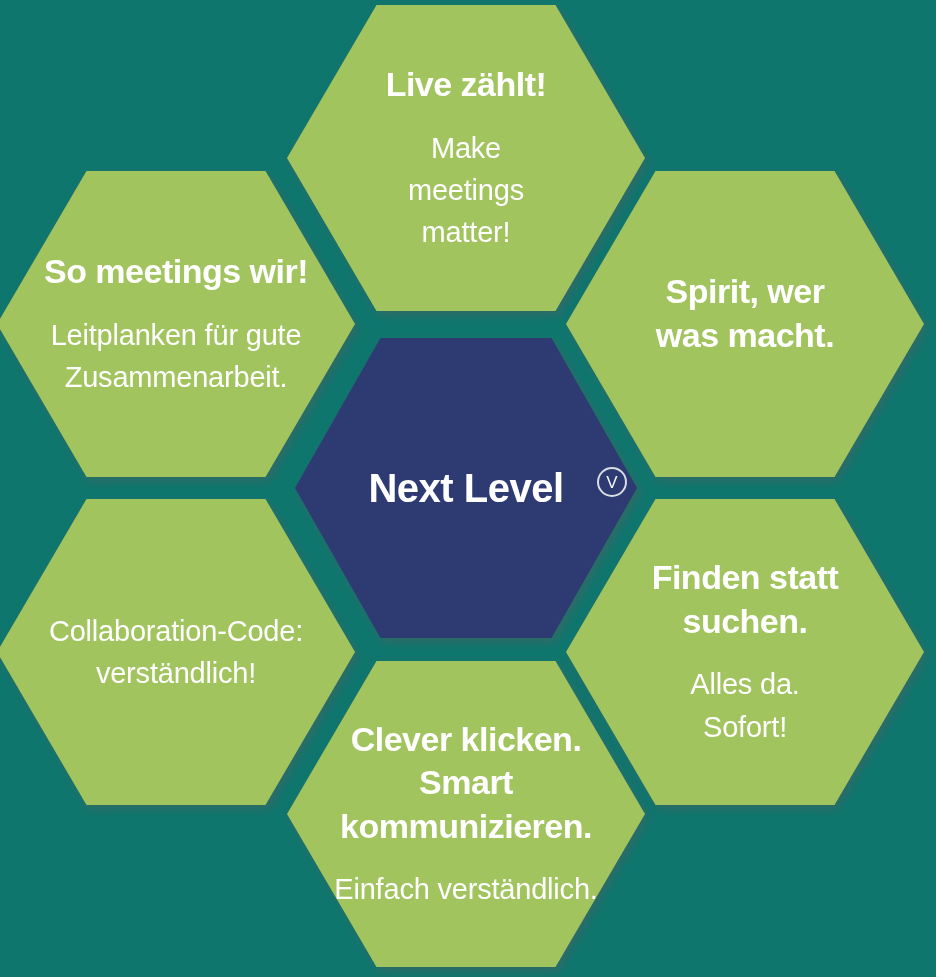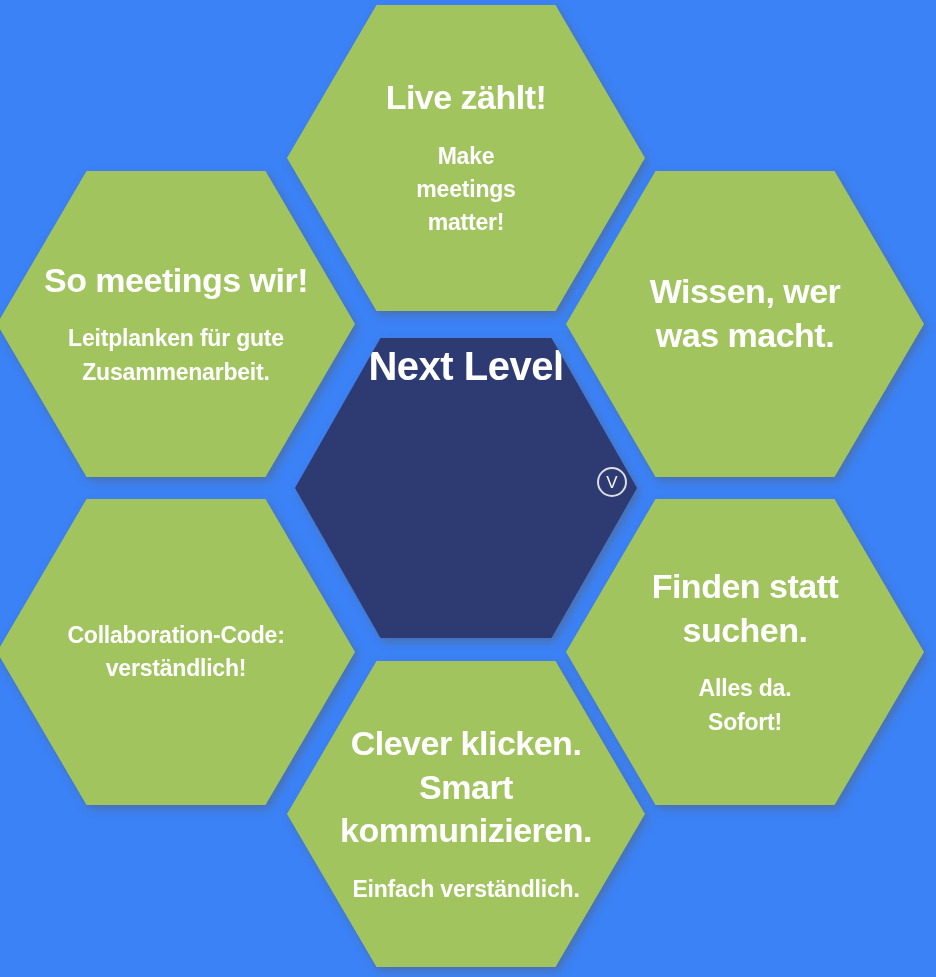--- a/index.html
+++ b/index.html
@@ -5,21 +5,21 @@
   html, body {
     margin: 0;
     padding: 0;
     background: #ffffff;
     font-family: "Liberation Sans", sans-serif;
   }
   .canvas {
     position: relative;
     width: 936px;
     height: 977px;
-    background: #3b82f6;
+    background: #0f766e;
     overflow: hidden;
   }
   .hex {
     position: absolute;
     filter: drop-shadow(3px 4px 4px rgba(90, 90, 90, 0.45));
   }
   .hex .shape {
     width: 100%;
     height: 100%;
     clip-path: polygon(25% 0%, 75% 0%, 100% 50%, 75% 100%, 25% 100%, 0% 50%);
@@ -27,43 +27,43 @@
     flex-direction: column;
     align-items: center;
     justify-content: center;
     text-align: center;
     box-sizing: border-box;
     padding: 0 44px;
   }
   .hex.green { width: 358px; height: 306px; }
   .hex.green .shape { background: #a2c45f; }
   .hex.blue { width: 342px; height: 300px; }
-  .hex.blue .shape { background: #2e3a72; padding: 4px 30px; justify-content: space-between; }
+  .hex.blue .shape { background: #2e3a72; padding: 4px 30px; }
 
   .pos-top          { left: 287px; top: 5px; }
   .pos-top-left     { left: -3px;  top: 171px; }
   .pos-top-right    { left: 566px; top: 171px; }
   .pos-center       { left: 295px; top: 338px; }
   .pos-bottom-left  { left: -3px;  top: 499px; }
   .pos-bottom-right { left: 566px; top: 499px; }
   .pos-bottom       { left: 287px; top: 661px; }
 
   .cell-title {
     color: #ffffff;
     font-weight: 700;
     font-size: 34px;
     line-height: 1.28;
     white-space: pre-line;
     letter-spacing: -0.5px;
     margin: 0 0 20px 0;
   }
   .cell-body {
     color: #ffffff;
-    font-weight: 700;
-    font-size: 23px;
+    font-weight: 400;
+    font-size: 29px;
     line-height: 1.45;
     white-space: pre-line;
     letter-spacing: -0.2px;
     margin: 0;
   }
   .center-line1 {
     color: #ffffff;
     font-weight: 700;
     font-size: 40px;
     line-height: 1.2;
@@ -111,21 +111,21 @@
   <div class="hex green pos-top-left">
     <div class="shape">
       <div class="cell-title">So meetings wir!</div>
       <div class="cell-body">Leitplanken für gute
 Zusammenarbeit.</div>
     </div>
   </div>
 
   <div class="hex green pos-top-right">
     <div class="shape">
-      <div class="cell-title">Wissen, wer
+      <div class="cell-title">Spirit, wer
 was macht.</div>
     </div>
   </div>
 
   <div class="hex blue pos-center">
     <div class="shape">
       <div class="center-line1">Next Level</div>
     </div>
     <div class="v-badge">
       <span>V</span>

